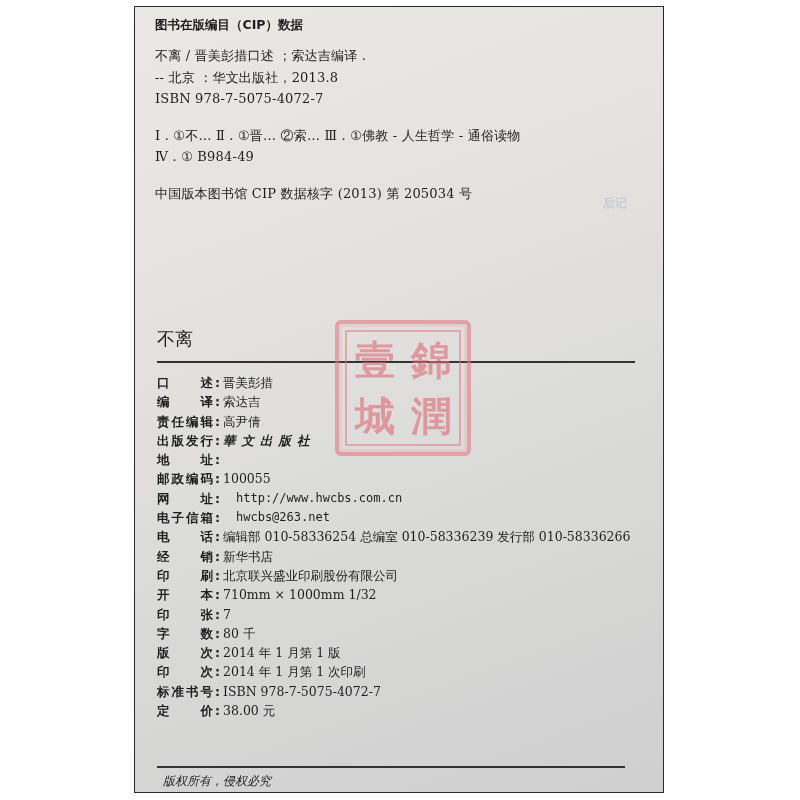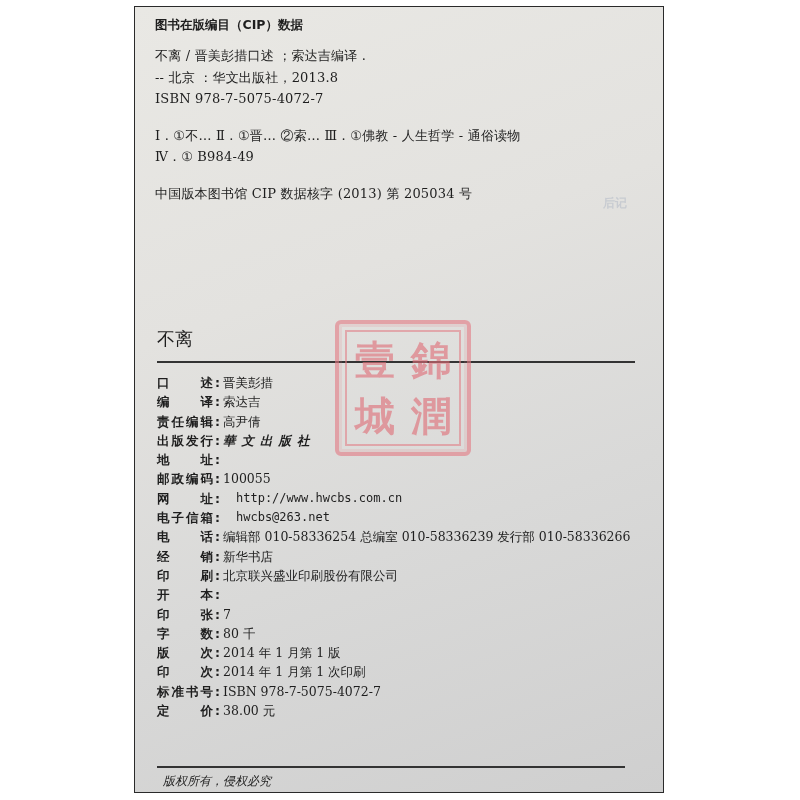--- a/index.html
+++ b/index.html
@@ -170,20 +170,21 @@
         </span>
         <span class="colon">:</span>
         <span class="val">北京联兴盛业印刷股份有限公司</span>
       </div>
       <div class="row">
         <span class="lbl">
           <span>开</span>
           <span>本</span>
         </span>
         <span class="colon">:</span>
+        <span class="val">710mm × 1000mm   1/32</span>
       </div>
       <div class="row">
         <span class="lbl">
           <span>印</span>
           <span>张</span>
         </span>
         <span class="colon">:</span>
         <span class="val">7</span>
       </div>
       <div class="row">

